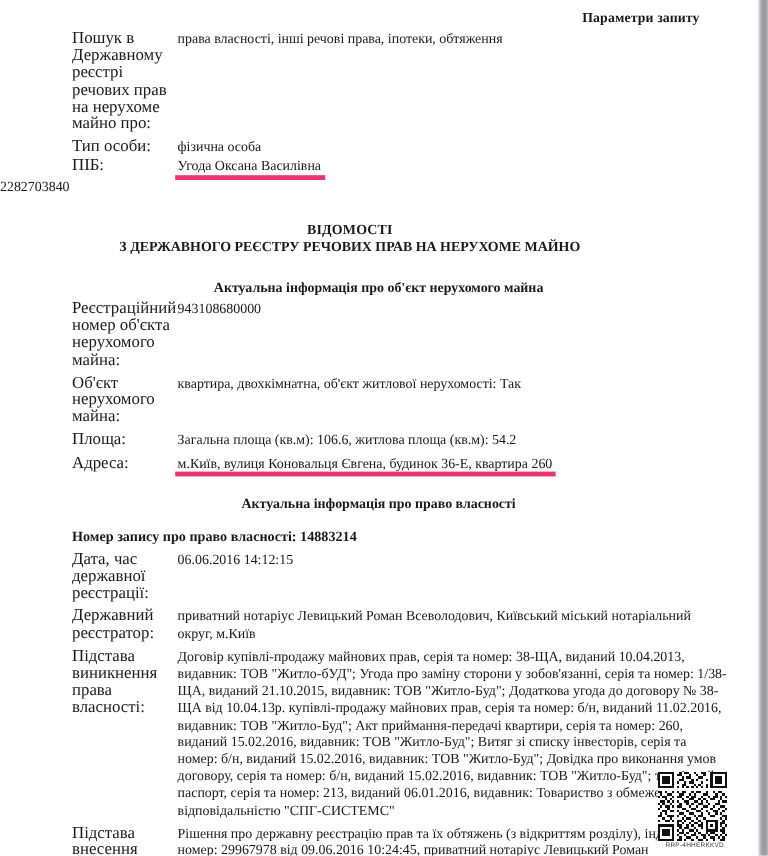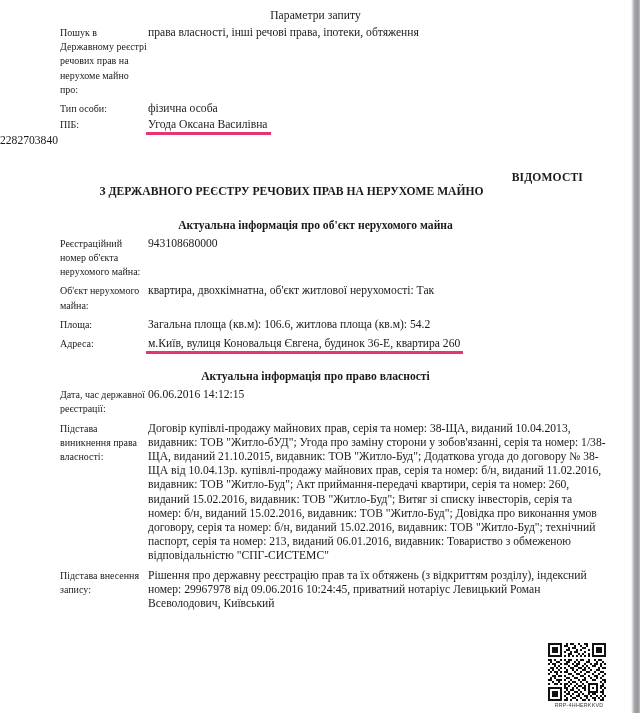--- a/index.html
+++ b/index.html
@@ -28,39 +28,40 @@
   .page-edge {
     position: absolute;
     right: 0;
     top: 0;
     width: 9px;
     height: 713px;
     background: linear-gradient(to right, #ffffff 0%, #a8a8ab 38%, #97979b 72%, #b9b9bc 100%);
   }
 
   .doc-title {
-    text-align: center;
-    font-weight: normal;
+    text-align: right;
+    font-weight: bold;
     font-size: 11.5px;
     letter-spacing: .1px;
     margin: 9px 0 0 0;
+    padding-right: 48px;
   }
 
   
   .row {
     display: flex;
     align-items: flex-start;
     margin-top: 5px;
   }
   .row .label {
     width: 148px;
     flex: 0 0 148px;
     padding-left: 60px;
     box-sizing: border-box;
-    font-size: 10px;
+    font-size: 14px;
     line-height: 14.2px;
   }
   .row .value {
     flex: 1 1 auto;
     font-size: 11.6px;
     line-height: 14.2px;
     padding-right: 24px;
     box-sizing: border-box;
   }
   .row.tight { margin-top: 2px; }
@@ -83,21 +84,20 @@
   .block-title {
     text-align: center;
     font-weight: bold;
     font-size: 11.6px;
     line-height: 14.6px;
     padding: 0 48px 0 0;
   }
   .block-title.big {
     margin-top: 22px;
     letter-spacing: .15px;
-    text-align: right;
   }
   .section-head {
     text-align: center;
     font-weight: bold;
     font-size: 11.6px;
     margin-top: 19px;
   }
   .record-no {
     font-weight: bold;
     font-size: 11.8px;
@@ -172,26 +172,31 @@
     <div class="value">Загальна площа (кв.м): 106.6, житлова площа (кв.м): 54.2</div>
   </div>
 
   <div class="row">
     <div class="label">Адреса:</div>
     <div class="value"><span class="hl">м.Київ, вулиця Коновальця Євгена, будинок 36-Е, квартира 260</span></div>
   </div>
 
   <div class="section-head">Актуальна інформація про право власності</div>
 
+  <div class="record-no">Номер запису про право власності: 14883214</div>
 
   <div class="row">
     <div class="label">Дата, час державної реєстрації:</div>
     <div class="value">06.06.2016 14:12:15</div>
   </div>
 
+  <div class="row">
+    <div class="label">Державний реєстратор:</div>
+    <div class="value">приватний нотаріус Левицький Роман Всеволодович, Київський міський нотаріальний округ, м.Київ</div>
+  </div>
 
   <div class="row">
     <div class="label">Підстава виникнення права власності:</div>
     <div class="value">Договір купівлі-продажу майнових прав, серія та номер: 38-ЩА, виданий 10.04.2013, видавник: ТОВ "Житло-бУД"; Угода про заміну сторони у зобов'язанні, серія та номер: 1/38-ЩА, виданий 21.10.2015, видавник: ТОВ "Житло-Буд"; Додаткова угода до договору № 38-ЩА від 10.04.13р. купівлі-продажу майнових прав, серія та номер: б/н, виданий 11.02.2016, видавник: ТОВ "Житло-Буд"; Акт приймання-передачі квартири, серія та номер: 260, виданий 15.02.2016, видавник: ТОВ "Житло-Буд"; Витяг зі списку інвесторів, серія та номер: б/н, виданий 15.02.2016, видавник: ТОВ "Житло-Буд"; Довідка про виконання умов договору, серія та номер: б/н, виданий 15.02.2016, видавник: ТОВ "Житло-Буд"; технічний паспорт, серія та номер: 213, виданий 06.01.2016, видавник: Товариство з обмеженою відповідальністю "СПГ-СИСТЕМС"</div>
   </div>
 
   <div class="row">
     <div class="label">Підстава внесення запису:</div>
     <div class="value">Рішення про державну реєстрацію прав та їх обтяжень (з відкриттям розділу), індексний номер: 29967978 від 09.06.2016 10:24:45, приватний нотаріус Левицький Роман Всеволодович, Київський</div>
   </div>

